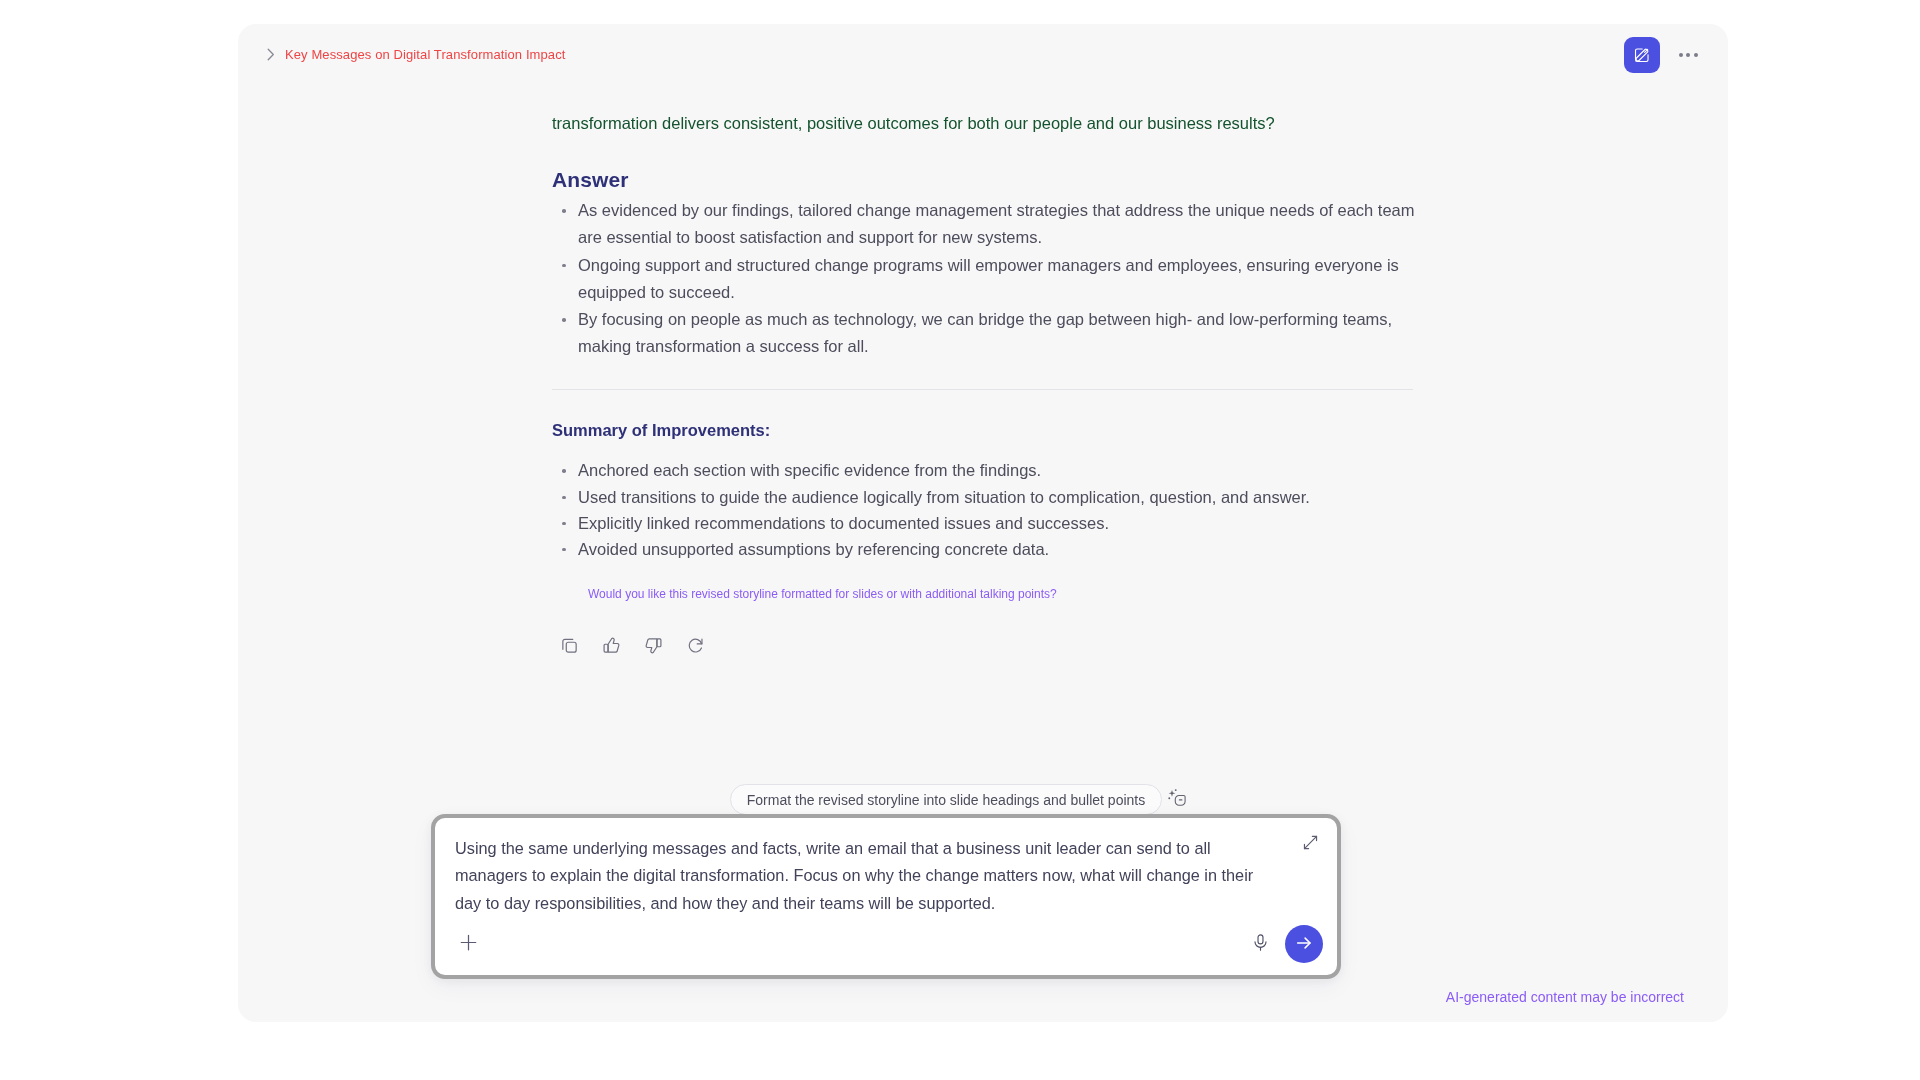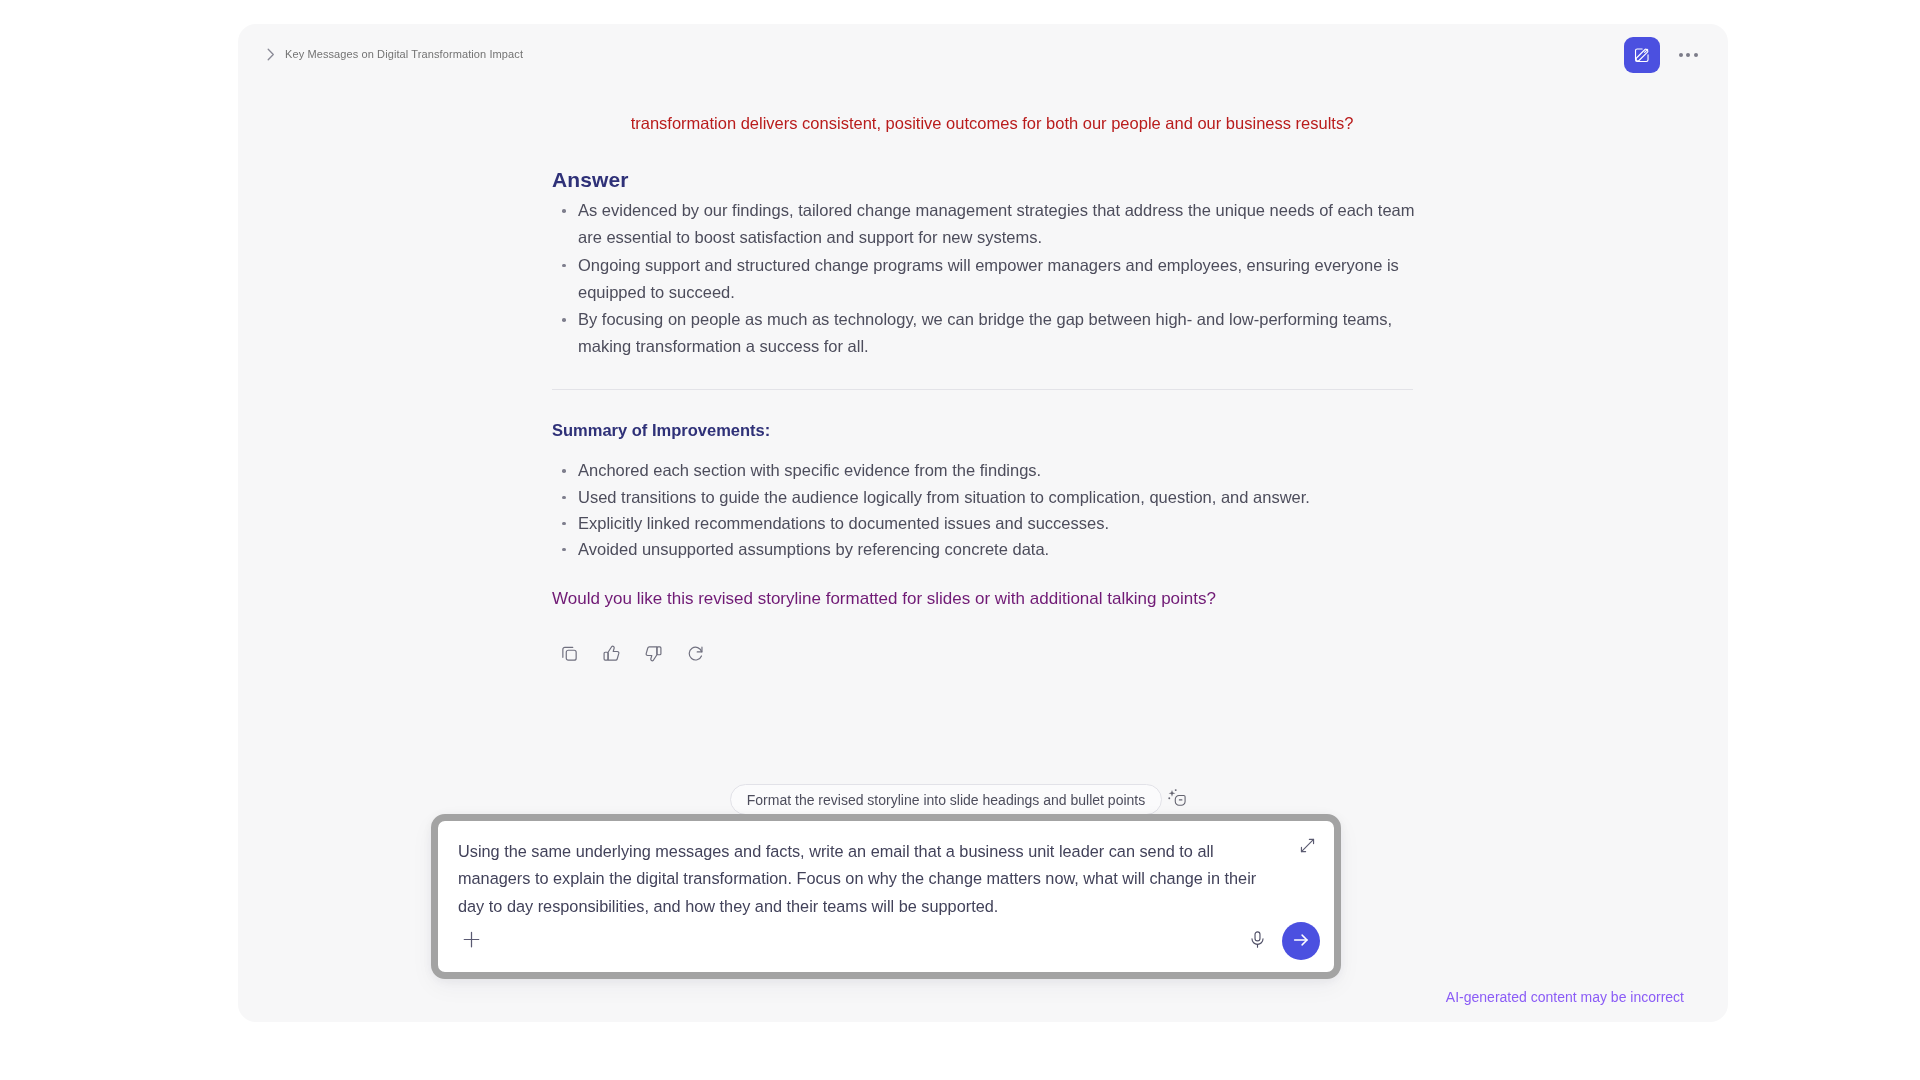--- a/index.html
+++ b/index.html
@@ -55,22 +55,22 @@
   }
   .breadcrumb-chevron {
     display: inline-flex;
     align-items: center;
     justify-content: center;
     width: 12px;
     height: 16px;
     color: #8a8a96;
   }
   .breadcrumb-title {
-    font-size: 11px;
-    color: #737373;
+    font-size: 13px;
+    color: #ef4444;
     letter-spacing: 0.1px;
     white-space: nowrap;
   }
 
   .header-actions {
     position: absolute;
     right: 22px;
     top: 13px;
     display: flex;
     align-items: center;
@@ -127,24 +127,23 @@
     position: relative;
     width: 880px;
     margin: 0 auto 0 314px;
     padding-top: 26px;
     color: #4a4a5a;
     font-size: 16.5px;
     line-height: 1.62;
   }
 
   .msg-text {
-    color: #b91c1c;
+    color: #14532d;
     font-size: 16.5px;
     line-height: 1.6;
-    text-align: center;
   }
 
   .answer-heading {
     color: #2f3178;
     font-size: 21px;
     font-weight: 700;
     margin-top: 27px;
     letter-spacing: 0.1px;
   }
 
@@ -183,22 +182,23 @@
 
   .summary-heading {
     color: #2f3178;
     font-size: 16.5px;
     font-weight: 700;
     margin-bottom: 14px;
   }
 
   .closing-line {
     margin-top: 23px;
-    color: #701a75;
-    font-size: 17px;
+    color: #8b5cf6;
+    font-size: 12px;
+    margin-left: 36px;
   }
 
   
   .msg-actions {
     display: flex;
     gap: 21px;
     margin-top: 32px;
     padding-left: 8px;
   }
   .msg-action {
@@ -259,21 +259,21 @@
   }
 
   
   .composer {
     position: absolute;
     left: 193px;
     top: 790px;
     width: 910px;
     height: 165px;
     background: #ffffff;
-    border: 7px solid #a3a3a3;
+    border: 4px solid #a3a3a3;
     border-radius: 14px;
     box-shadow: 0 2px 10px rgba(30,30,60,0.055), 0 8px 24px rgba(30,30,60,0.045);
   }
 
   .composer-text {
     position: absolute;
     left: 20px;
     top: 17px;
     width: 828px;
     color: #42425a;

